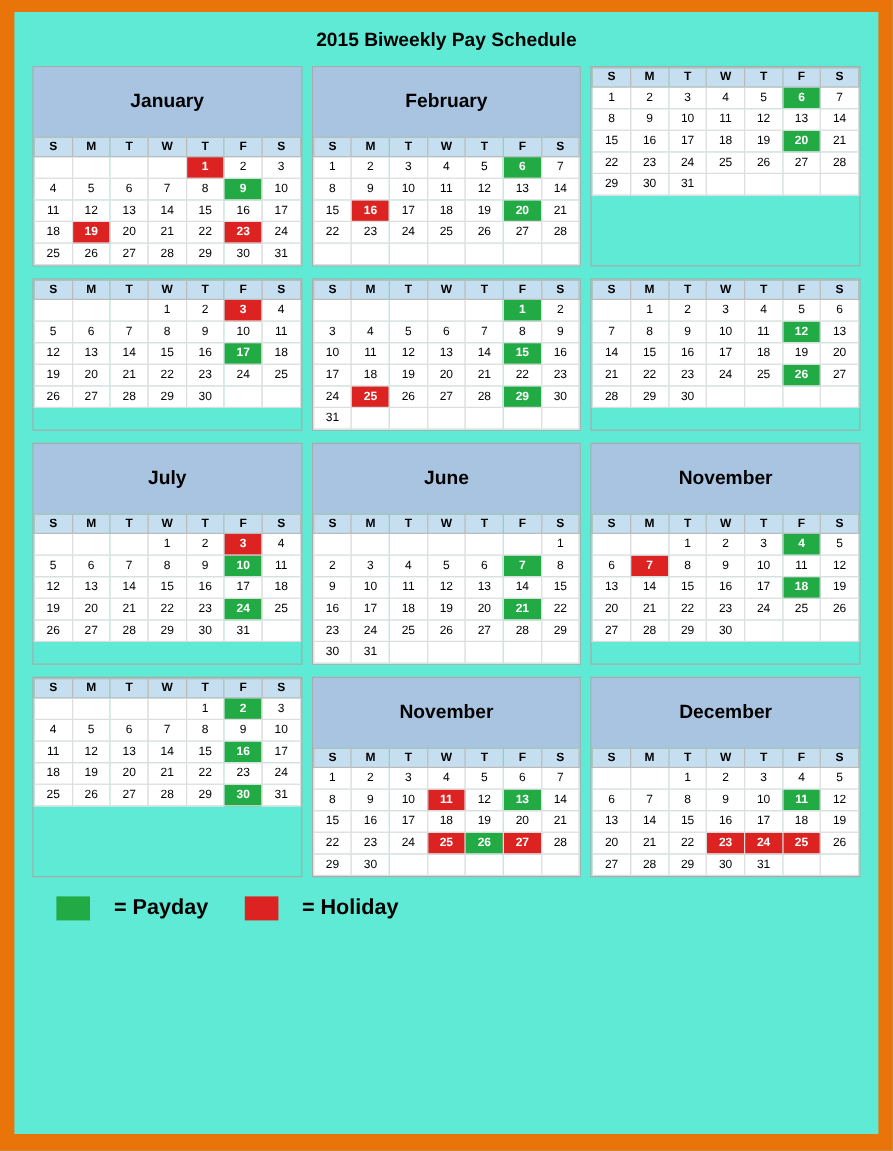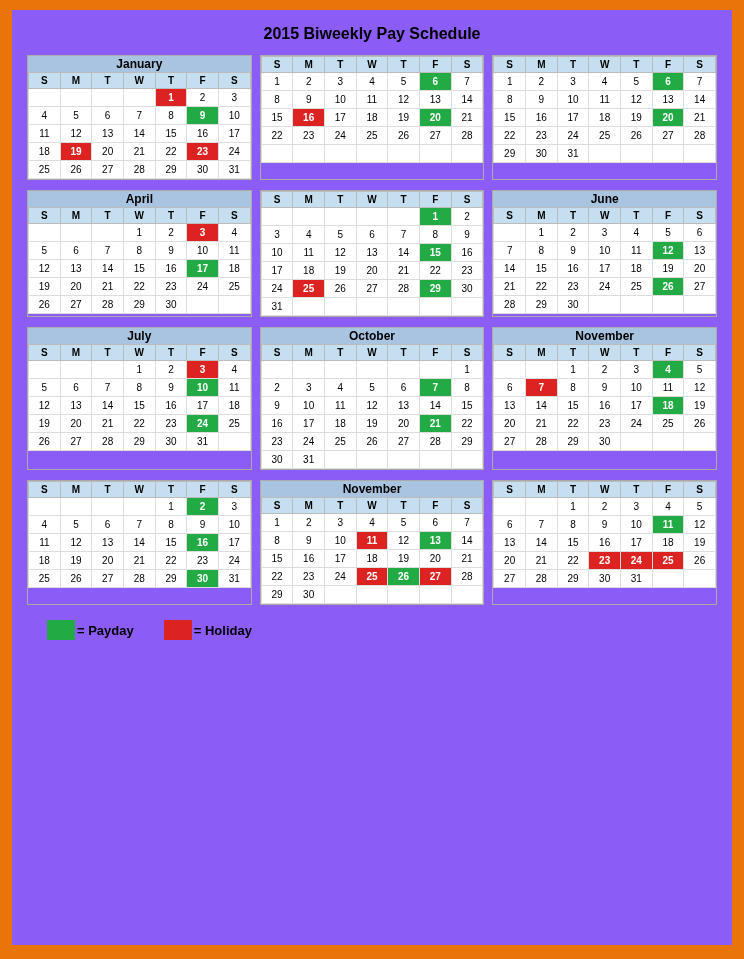--- a/index.html
+++ b/index.html
@@ -7,21 +7,21 @@
       background: #e8740a;
       width: 744px;
       min-height: 959px;
       font-family: Arial, sans-serif;
       display: flex;
       justify-content: center;
       align-items: flex-start;
       padding: 10px;
     }
     .page {
-      background: #8b5cf6;
+      background: #5eead4;
       width: 720px;
       min-height: 935px;
       padding: 15px 15px 20px 15px;
     }
     .page-title {
       text-align: center;
       font-size: 16px;
       font-weight: bold;
       margin-bottom: 12px;
       color: #000;
@@ -32,22 +32,22 @@
       margin-bottom: 10px;
     }
     .month-block {
       flex: 1;
       border: 1px solid #aaa;
     }
     .month-header {
       background: #a8c4e0;
       text-align: center;
       font-weight: bold;
-      font-size: 12px;
-      padding: 1px 0;
+      font-size: 16px;
+      padding: 20px 0;
       color: #000;
     }
     .cal-table {
       width: 100%;
       border-collapse: collapse;
     }
     .cal-table th {
       background: #c5dff0;
       font-size: 10px;
       text-align: center;
@@ -80,22 +80,22 @@
     .legend {
       display: flex;
       align-items: center;
       margin-top: 15px;
       gap: 30px;
       padding-left: 20px;
     }
     .legend-item {
       display: flex;
       align-items: center;
-      gap: 2px;
-      font-size: 13px;
+      gap: 20px;
+      font-size: 18px;
       font-weight: bold;
     }
     .legend-box {
       width: 28px;
       height: 20px;
     }
     .legend-box.green { background: #22aa44; }
     .legend-box.red { background: #dd2222; }
   </style>
 </head>
@@ -163,20 +163,21 @@
                 <td class="normal">27</td>
                 <td class="normal">28</td>
                 <td class="normal">29</td>
                 <td class="normal">30</td>
                 <td class="normal">31</td>
               </tr>
             </tbody>
           </table>
         </div>
         <div class="month-block">
+          <div class="month-header">February</div>
           <table class="cal-table">
             <thead>
               <tr>
                 <th>S</th>
                 <th>M</th>
                 <th>T</th>
                 <th>W</th>
                 <th>T</th>
                 <th>F</th>
                 <th>S</th>
@@ -289,21 +290,20 @@
                 <td class="empty"></td>
                 <td class="empty"></td>
                 <td class="empty"></td>
               </tr>
             </tbody>
           </table>
         </div>
       </div>
       <div class="row-of-months">
         <div class="month-block">
-          <div class="month-header">April</div>
           <table class="cal-table">
             <thead>
               <tr>
                 <th>S</th>
                 <th>M</th>
                 <th>T</th>
                 <th>W</th>
                 <th>T</th>
                 <th>F</th>
                 <th>S</th>
@@ -423,21 +423,20 @@
                 <td class="empty"></td>
                 <td class="empty"></td>
                 <td class="empty"></td>
                 <td class="empty"></td>
                 <td class="empty"></td>
               </tr>
             </tbody>
           </table>
         </div>
         <div class="month-block">
-          <div class="month-header">June</div>
           <table class="cal-table">
             <thead>
               <tr>
                 <th>S</th>
                 <th>M</th>
                 <th>T</th>
                 <th>W</th>
                 <th>T</th>
                 <th>F</th>
                 <th>S</th>
@@ -551,21 +550,21 @@
                 <td class="normal">28</td>
                 <td class="normal">29</td>
                 <td class="normal">30</td>
                 <td class="normal">31</td>
                 <td class="empty"></td>
               </tr>
             </tbody>
           </table>
         </div>
         <div class="month-block">
-          <div class="month-header">October</div>
+          <div class="month-header">June</div>
           <table class="cal-table">
             <thead>
               <tr>
                 <th>S</th>
                 <th>M</th>
                 <th>T</th>
                 <th>W</th>
                 <th>T</th>
                 <th>F</th>
                 <th>S</th>
@@ -813,20 +812,21 @@
                 <td class="empty"></td>
                 <td class="empty"></td>
                 <td class="empty"></td>
                 <td class="empty"></td>
                 <td class="empty"></td>
               </tr>
             </tbody>
           </table>
         </div>
         <div class="month-block">
+          <div class="month-header">December</div>
           <table class="cal-table">
             <thead>
               <tr>
                 <th>S</th>
                 <th>M</th>
                 <th>T</th>
                 <th>W</th>
                 <th>T</th>
                 <th>F</th>
                 <th>S</th>

